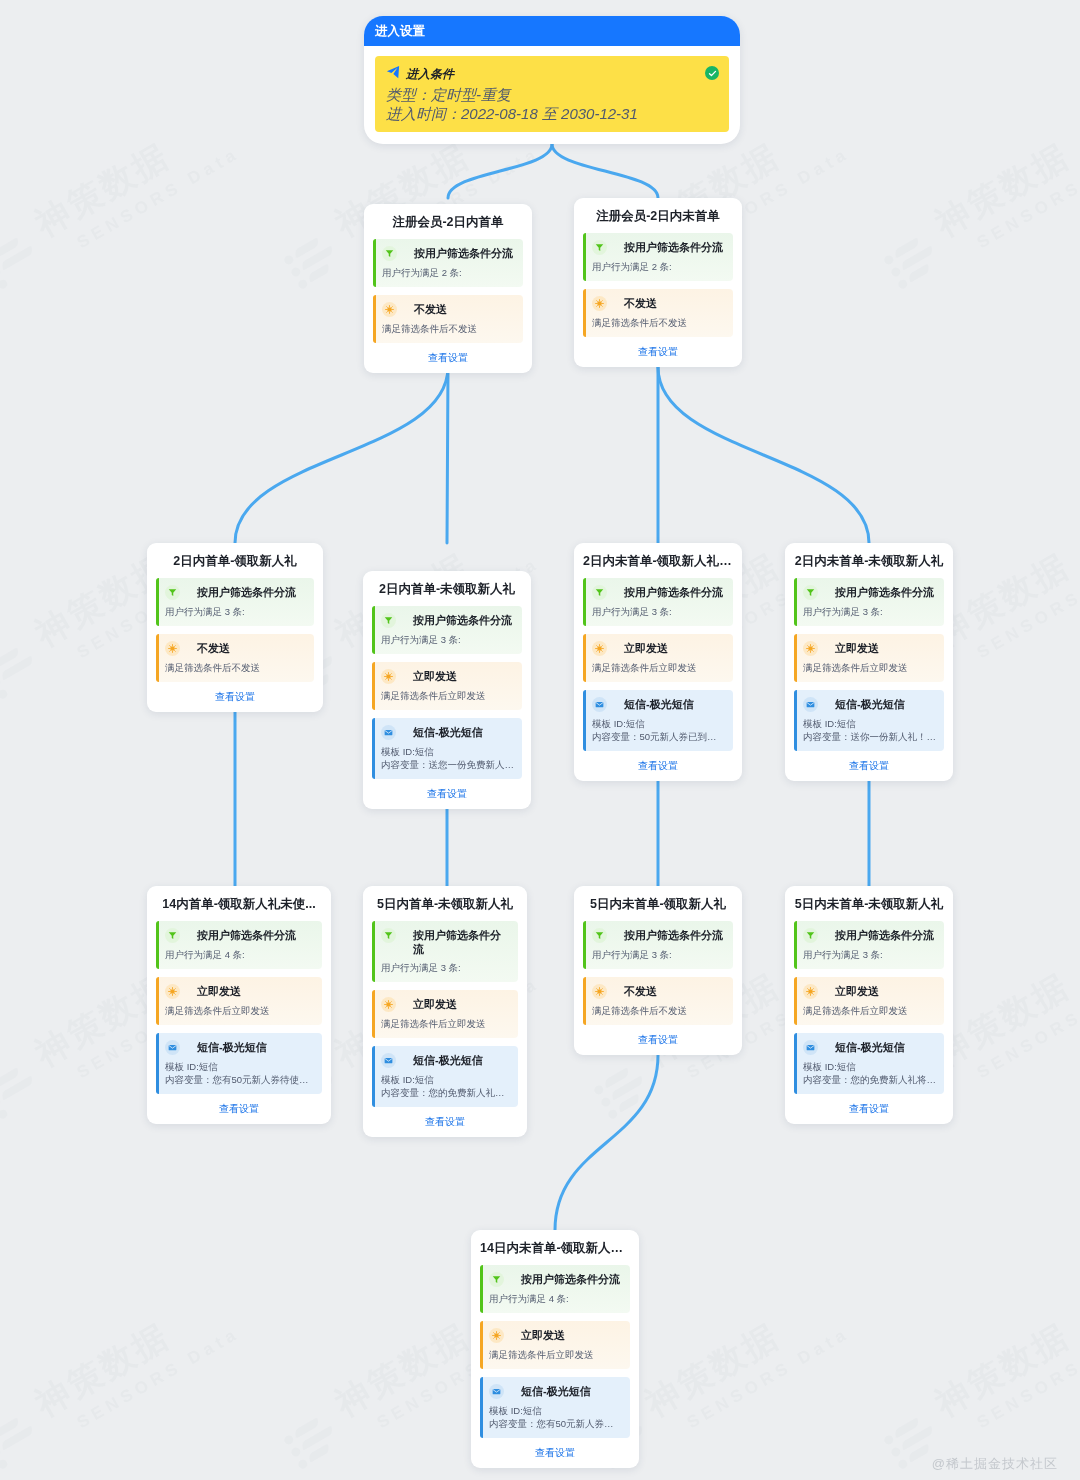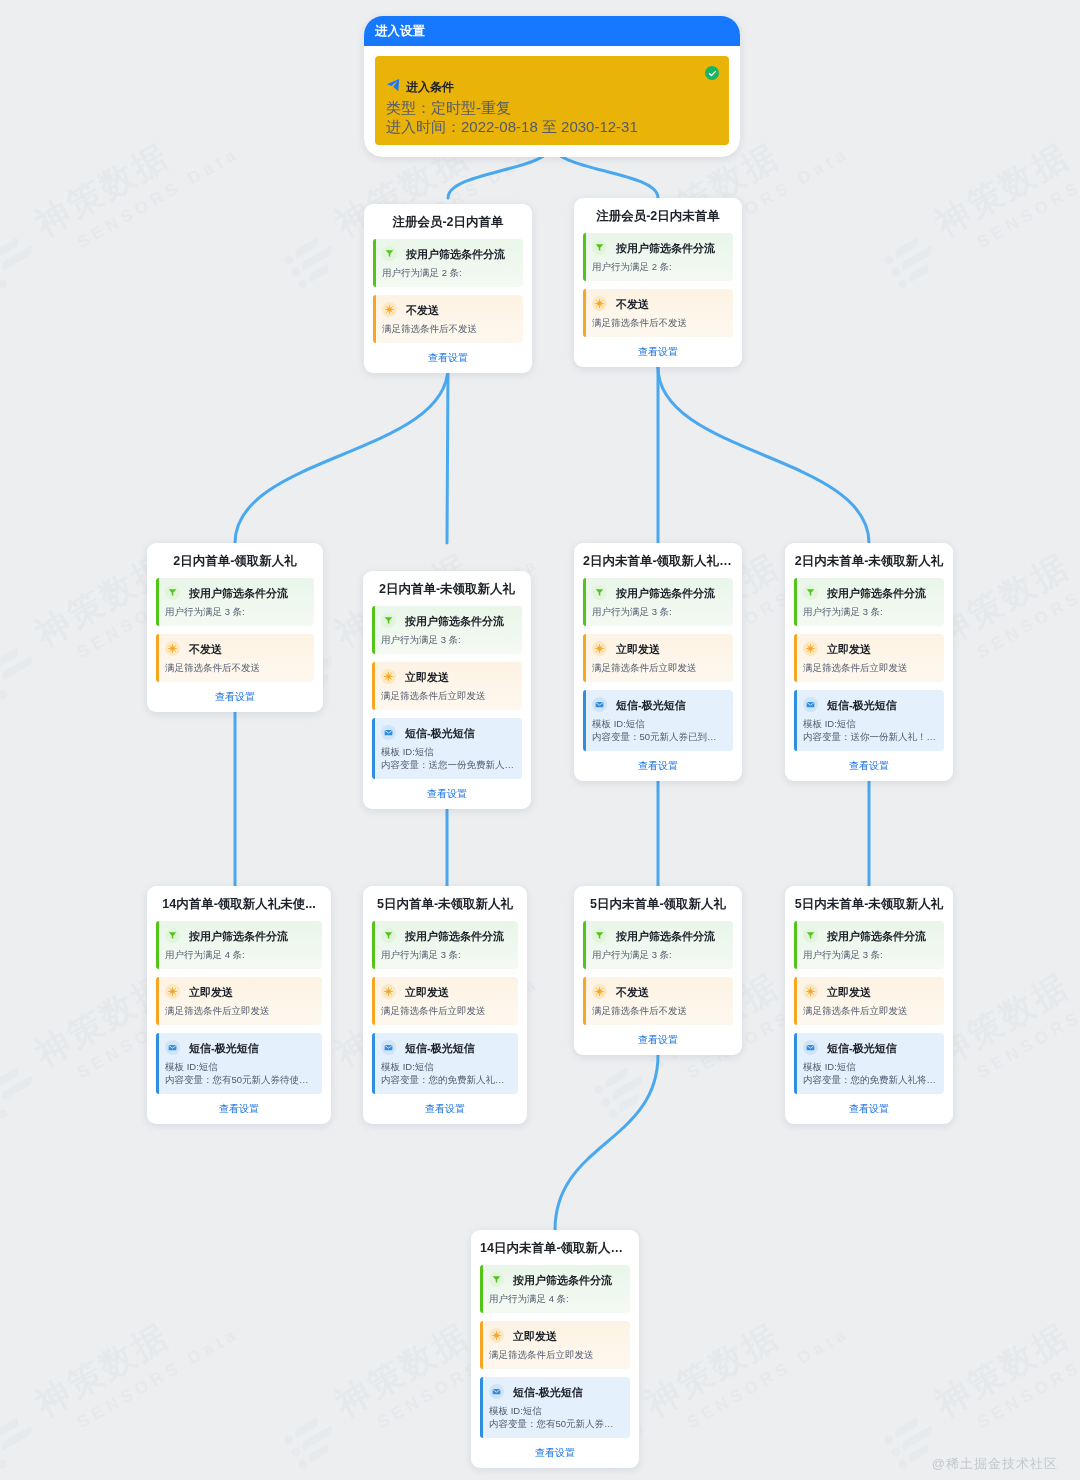--- a/index.html
+++ b/index.html
@@ -35,21 +35,21 @@
   
   .node{position:absolute;z-index:3;background:#ffffff;border-radius:9px;
         box-shadow:0 2px 9px rgba(32,49,86,.10);box-sizing:border-box;
         padding:10px 9px 8px 9px;}
   .node-title{font-size:12.5px;font-weight:700;color:#1d2129;text-align:center;
         line-height:16px;margin-bottom:9px;white-space:nowrap;overflow:hidden;
         text-overflow:ellipsis;}
   .blk{border-radius:4px;padding:7px 8px 8px 9px;margin-bottom:8px;position:relative;}
   .blk:before{content:"";position:absolute;left:0;top:0;bottom:0;width:3px;
         border-radius:3px 0 0 3px;}
-  .blk-head{display:flex;align-items:center;gap:9px;margin-bottom:5px;}
+  .blk-head{display:flex;gap:17px;margin-bottom:5px;}
   .blk-head .t{font-size:11px;font-weight:700;color:#1d2129;line-height:14px;}
   .blk .l{font-size:9.5px;color:#515a6e;line-height:13px;
         white-space:nowrap;overflow:hidden;text-overflow:ellipsis;}
 
   .blk.split{background:linear-gradient(180deg,#eaf6ea 0%,#f3faf2 100%);}
   .blk.split:before{background:#52c41a;}
   .blk.send{background:linear-gradient(180deg,#fdf3e4 0%,#fdf8ef 100%);}
   .blk.send:before{background:#f5a623;}
   .blk.sms{background:#e4f0fb;}
   .blk.sms:before{background:#2f8ee0;}
@@ -63,22 +63,22 @@
   .view-link{display:block;text-align:center;font-size:10px;color:#1a73e8;
        line-height:14px;margin-top:2px;cursor:pointer;}
 
   
   #entry{position:absolute;left:364px;top:16px;width:376px;z-index:3;
      background:#fff;border-radius:19px;box-shadow:0 2px 9px rgba(32,49,86,.10);
      overflow:hidden;}
   #entry .bar{background:#1677ff;color:#fff;font-size:12.5px;font-weight:700;
      padding:7px 11px;line-height:16px;}
   #entry .body{display:flex;gap:11px;padding:10px 11px 12px 11px;}
-  #entry .panel{flex:1;background:#eab308;border-radius:4px;padding:22px 10px 11px 11px;
-     position:relative;min-width:0;}
+  #entry .panel{flex:1;background:#fde047;border-radius:4px;padding:9px 10px 11px 11px;
+     position:relative;min-width:0;font-style:italic;}
   #entry .panel .ph{display:flex;align-items:center;gap:6px;}
   #entry .panel .ph .pt{font-size:12px;font-weight:700;color:#1d2129;}
   #entry .panel .ln{font-size:15px;color:#515a6e;line-height:14px;margin-top:5px;
      white-space:nowrap;}
   #entry .check{position:absolute;right:10px;top:10px;width:14px;height:14px;
      border-radius:50%;background:#18b566;display:flex;align-items:center;
      justify-content:center;}
   #entry .check svg{display:block;}
 
   

